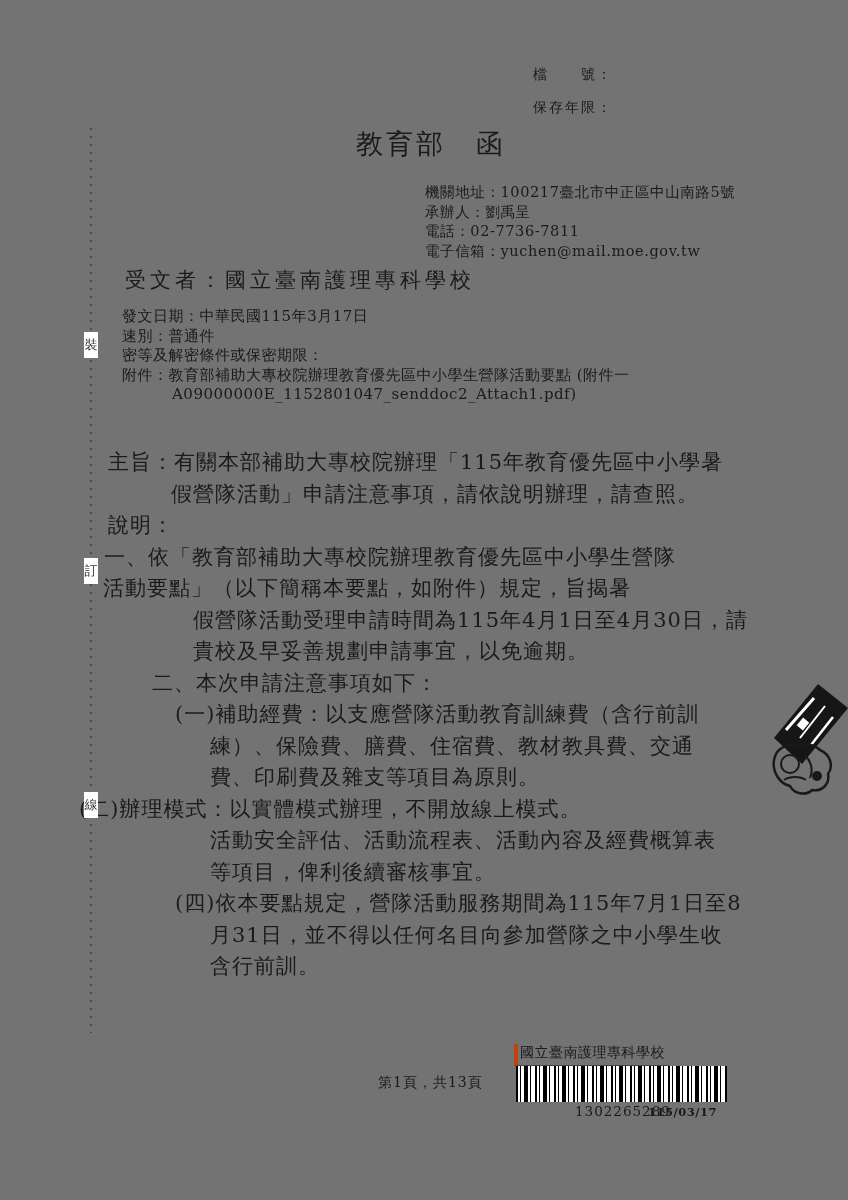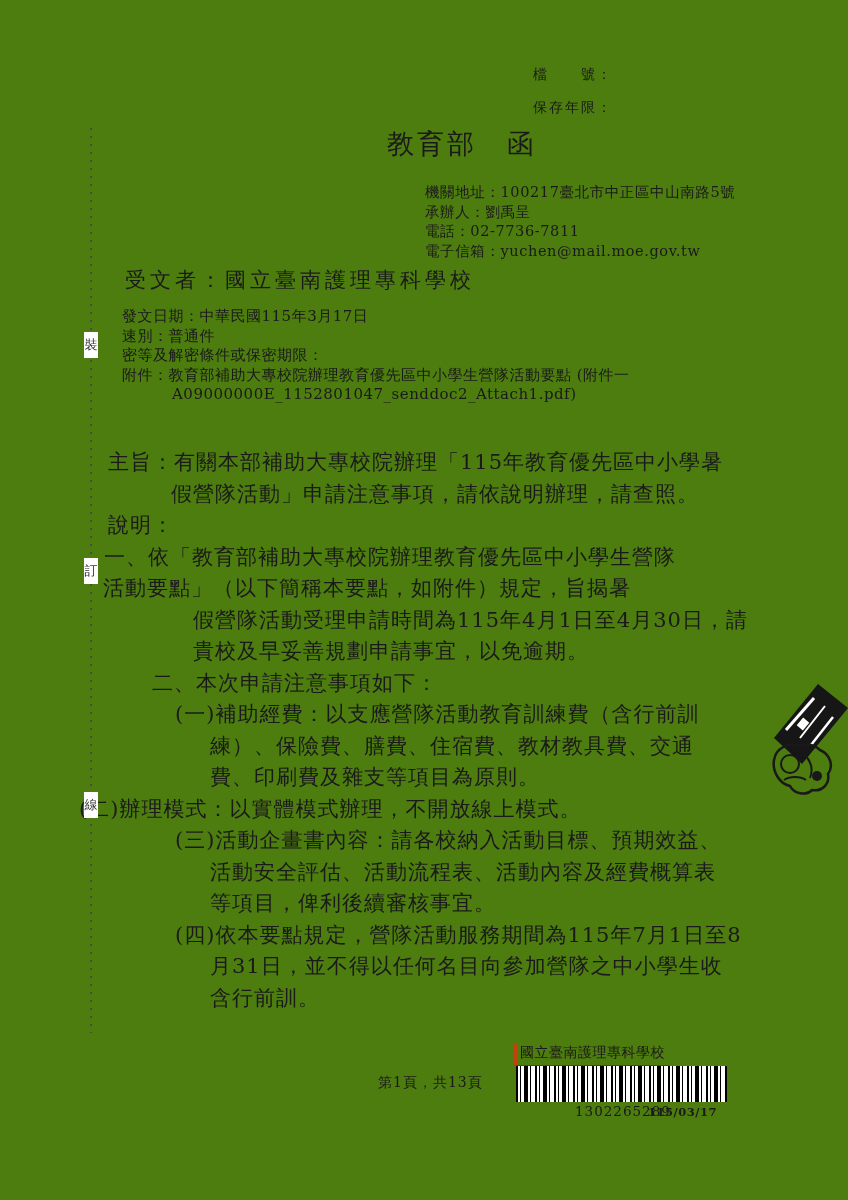--- a/index.html
+++ b/index.html
@@ -1,29 +1,29 @@
 <!DOCTYPE html>
 <html><head>
 <meta charset="utf-8">
 <style>
   * { margin:0; padding:0; box-sizing:border-box; }
   html,body { background:#e8e8e8; }
   .page {
     position:relative;
     width:848px; height:1200px;
-    background:#4d7c0f;
+    background:#737373;
     margin:0 auto;
     font-family:"DejaVu Serif","Liberation Serif",serif;
     color:#1a1a1a;
     overflow:hidden;
   }
   .abs { position:absolute; white-space:nowrap; }
 
   .file-labels { left:533px; top:58px; font-size:14px; letter-spacing:2px; line-height:33px; }
-  .doc-title  { left:356px; top:126px; font-size:27px; letter-spacing:3px; font-weight:500;margin-left:31px; }
+  .doc-title  { left:356px; top:126px; font-size:27px; letter-spacing:3px; font-weight:500; }
 
   .sender-block { left:425px; top:183px; font-size:14.5px; line-height:19.5px; letter-spacing:0.6px; }
   .recipient    { left:125px; top:266px; font-size:21px; letter-spacing:4px; }
   .meta-block   { left:122px; top:307px; font-size:15px; line-height:19.6px; letter-spacing:0.5px; }
   .meta-indent  { padding-left:50px; }
 
   .body-block { left:0; top:447px; width:848px; font-size:21px; letter-spacing:1px; }
   .bl { height:31.5px; line-height:31.5px; white-space:nowrap; }
 
   
@@ -81,21 +81,20 @@
     <div class="bl" style="padding-left:108px">說明：</div>
     <div class="bl" style="padding-left:104px">一、依「教育部補助大專校院辦理教育優先區中小學生營隊</div>
     <div class="bl" style="padding-left:103px">活動要點」（以下簡稱本要點，如附件）規定，旨揭暑</div>
     <div class="bl" style="padding-left:193px">假營隊活動受理申請時間為115年4月1日至4月30日，請</div>
     <div class="bl" style="padding-left:193px">貴校及早妥善規劃申請事宜，以免逾期。</div>
     <div class="bl" style="padding-left:152px">二、本次申請注意事項如下：</div>
     <div class="bl" style="padding-left:175px">(一)補助經費：以支應營隊活動教育訓練費（含行前訓</div>
     <div class="bl" style="padding-left:210px">練）、保險費、膳費、住宿費、教材教具費、交通</div>
     <div class="bl" style="padding-left:210px">費、印刷費及雜支等項目為原則。</div>
     <div class="bl" style="padding-left:79px">(二)辦理模式：以實體模式辦理，不開放線上模式。</div>
-    <div class="bl" style="padding-left:175px">(三)活動企畫書內容：請各校納入活動目標、預期效益、</div>
     <div class="bl" style="padding-left:210px">活動安全評估、活動流程表、活動內容及經費概算表</div>
     <div class="bl" style="padding-left:210px">等項目，俾利後續審核事宜。</div>
     <div class="bl" style="padding-left:175px">(四)依本要點規定，營隊活動服務期間為115年7月1日至8</div>
     <div class="bl" style="padding-left:210px">月31日，並不得以任何名目向參加營隊之中小學生收</div>
     <div class="bl" style="padding-left:210px">含行前訓。</div>
   </div>
 
   <div class="bind-line">
     <div class="bind-dots"></div>
     <span class="bind-char" style="top:204px">裝</span>

